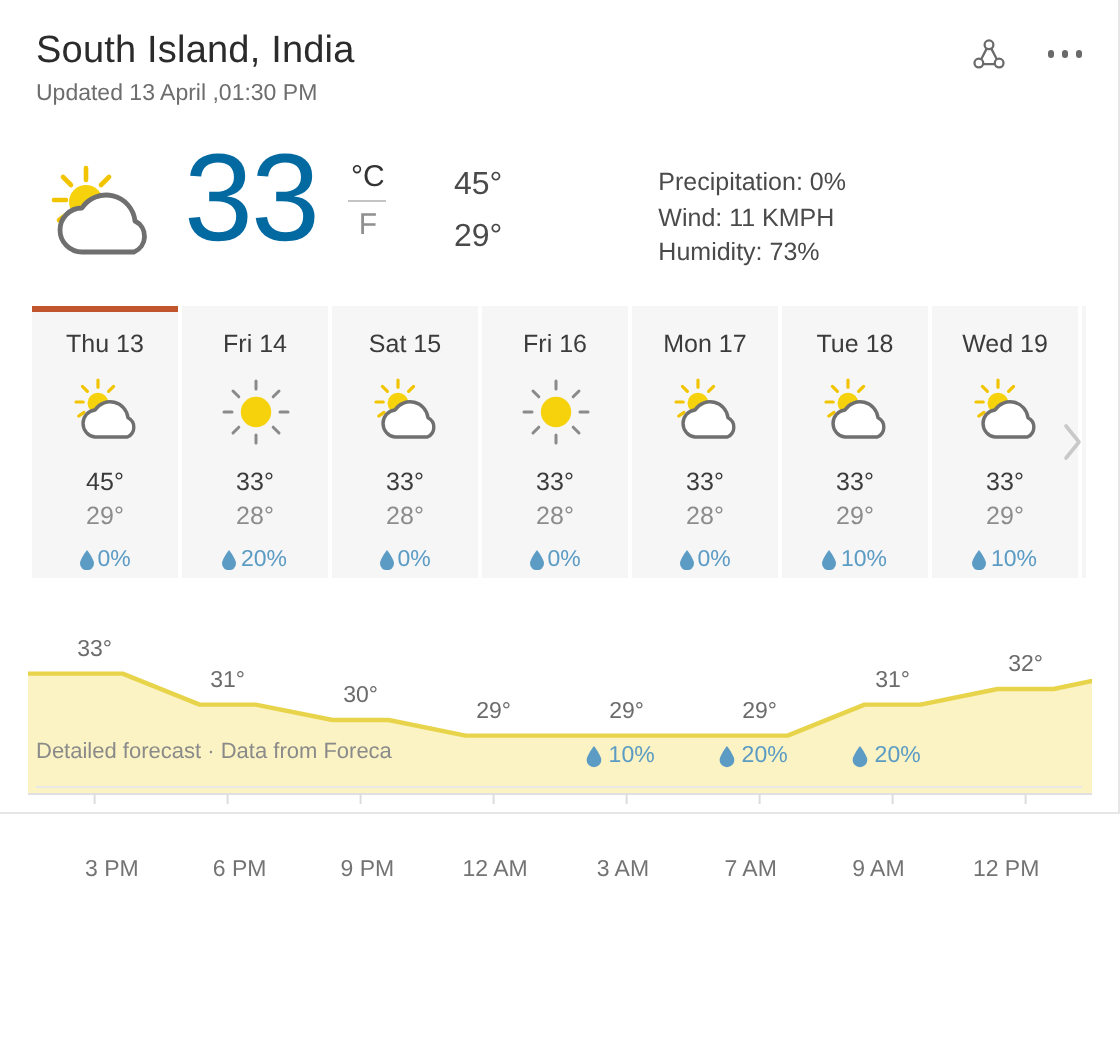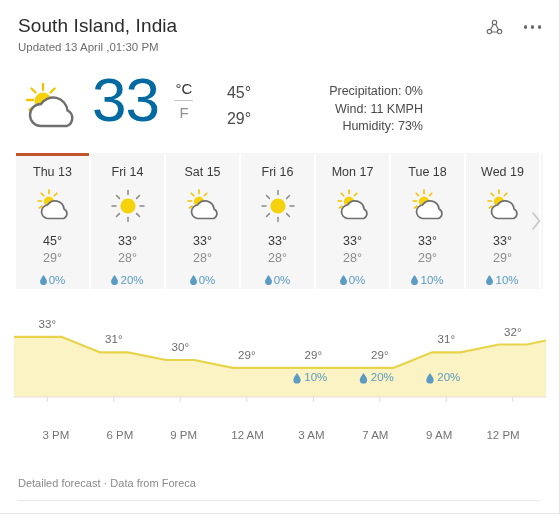--- a/index.html
+++ b/index.html
@@ -4,21 +4,21 @@
 <style>
   * { box-sizing: border-box; margin: 0; padding: 0; }
   html, body {
     width: 560px; height: 529px;
     background: #ffffff;
     font-family: "Liberation Sans", sans-serif;
     overflow: hidden;
   }
   .widget {
     position: relative;
-    width: 560px; height: 514px;
+    width: 560px; height: 407px;
     background: #fff;
     border: 1px solid #e6e6e6;
     border-top: none; border-left: none;
   }
 
   
   .header { position: relative; padding: 14px 18px 0 18px; }
   .loc-title {
     font-size: 19px; color: #2b2b2b; font-weight: 400;
     letter-spacing: .1px; line-height: 24px;
@@ -57,21 +57,21 @@
   .unit-c { font-size: 15px; color: #333; line-height: 19px; cursor: pointer; }
   .unit-div { width: 19px; height: 1px; background: #c4c4c4; margin: 2px 0; }
   .unit-f { font-size: 15px; color: #909090; line-height: 19px; cursor: pointer; }
   .hi-lo {
     margin-left: 30px; margin-top: 9px;
     display: flex; flex-direction: column;
   }
   .hi-lo div { font-size: 16px; color: #4a4a4a; line-height: 26px; }
   .stats {
     margin-left: 78px; margin-top: 12px;
-    display: flex; flex-direction: column; align-items: flex-end;
+    display: flex; flex-direction: column;
   }
   .stats div { font-size: 12.5px; color: #4a4a4a; line-height: 17.5px; }
 
   .condition-line {
     padding: 18px 18px 0 18px;
     font-size: 17px; color: #333; line-height: 22px; font-weight: 400;
   }
 
   
   .forecast-wrap {

